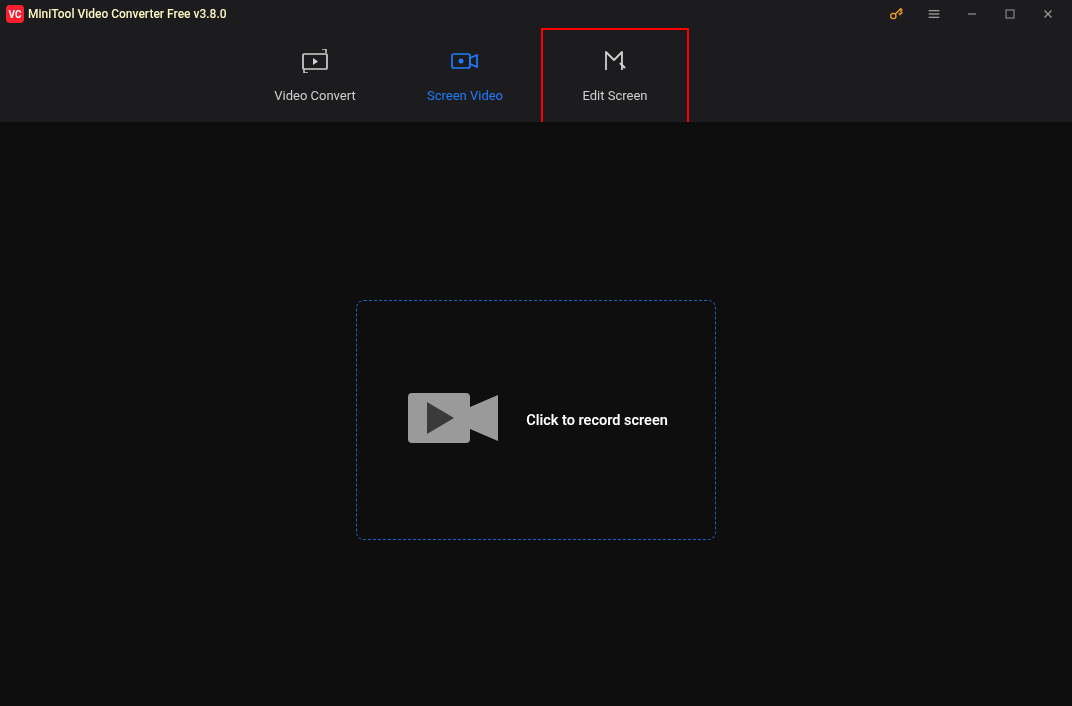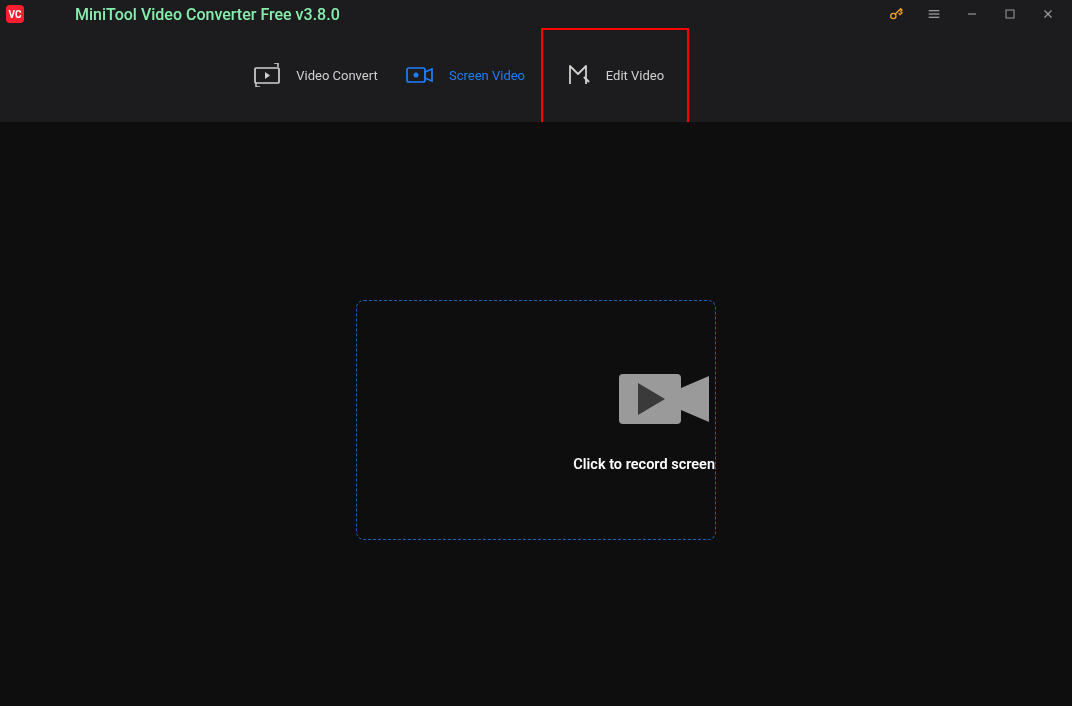--- a/index.html
+++ b/index.html
@@ -35,24 +35,23 @@
       background: #ff1e2d;
       border-radius: 4px;
       display: flex;
       align-items: center;
       justify-content: center;
       color: #fff;
       font-size: 10px;
       font-weight: bold;
     }
     .app-title {
-      font-size: 16px;
+      font-size: 12px;
       font-weight: 500;
-      color: #86efac;
-      margin-left: 47px;
+      color: #fef9c3;
     }
     .titlebar-right {
       display: flex;
       align-items: center;
       gap: 2px;
     }
     .tb-btn {
       width: 36px;
       height: 28px;
       display: flex;
@@ -69,21 +68,21 @@
       background: #1c1c1e;
       display: flex;
       align-items: center;
       padding-left: 240px;
       position: relative;
     }
     .tab {
       width: 150px;
       height: 82px;
       display: flex;
-      flex-direction: row;
+      flex-direction: column;
       align-items: center;
       justify-content: center;
       gap: 14px;
       cursor: pointer;
       color: #d0d0d0;
       font-size: 13px;
       position: relative;
     }
     .tab-icon-wrap {
       height: 26px;
@@ -112,22 +111,22 @@
       justify-content: center;
       padding-top: 178px;
       position: relative;
     }
     .record-box {
       width: 360px;
       height: 240px;
       border: 1.5px dashed #1e5fb8;
       border-radius: 8px;
       display: flex;
-      flex-direction: column;
-      align-items: flex-end;
+      flex-direction: row;
+      align-items: center;
       justify-content: center;
       gap: 22px;
       cursor: pointer;
     }
     .record-text {
       color: #fff;
       font-size: 14.5px;
       font-weight: 600;
     }
     .arrow-svg {
@@ -205,21 +204,21 @@
     <span>Screen Video</span>
   </div>
 
   <div class="tab">
     <div class="tab-icon-wrap">
       <svg width="26" height="26" viewBox="0 0 26 26" fill="none" stroke="#d0d0d0" stroke-width="1.8">
         <path d="M4 22 L4 4 L12 12 L20 4 L20 22" stroke-linejoin="round"></path>
         <path d="M18 15 l5 5" stroke-width="2.2"></path>
       </svg>
     </div>
-    <span>Edit Video</span>
+    <span>Edit Screen</span>
   </div>
 </div>
 
 <div class="highlight-box"></div>
 
 <svg class="arrow-svg" width="160" height="200">
   <defs>
     <marker id="arrowhead" markerWidth="9" markerHeight="9" refX="6" refY="4.5" orient="auto">
       <polygon points="0 0, 9 4.5, 0 9" fill="#ff0000"></polygon>
     </marker>

